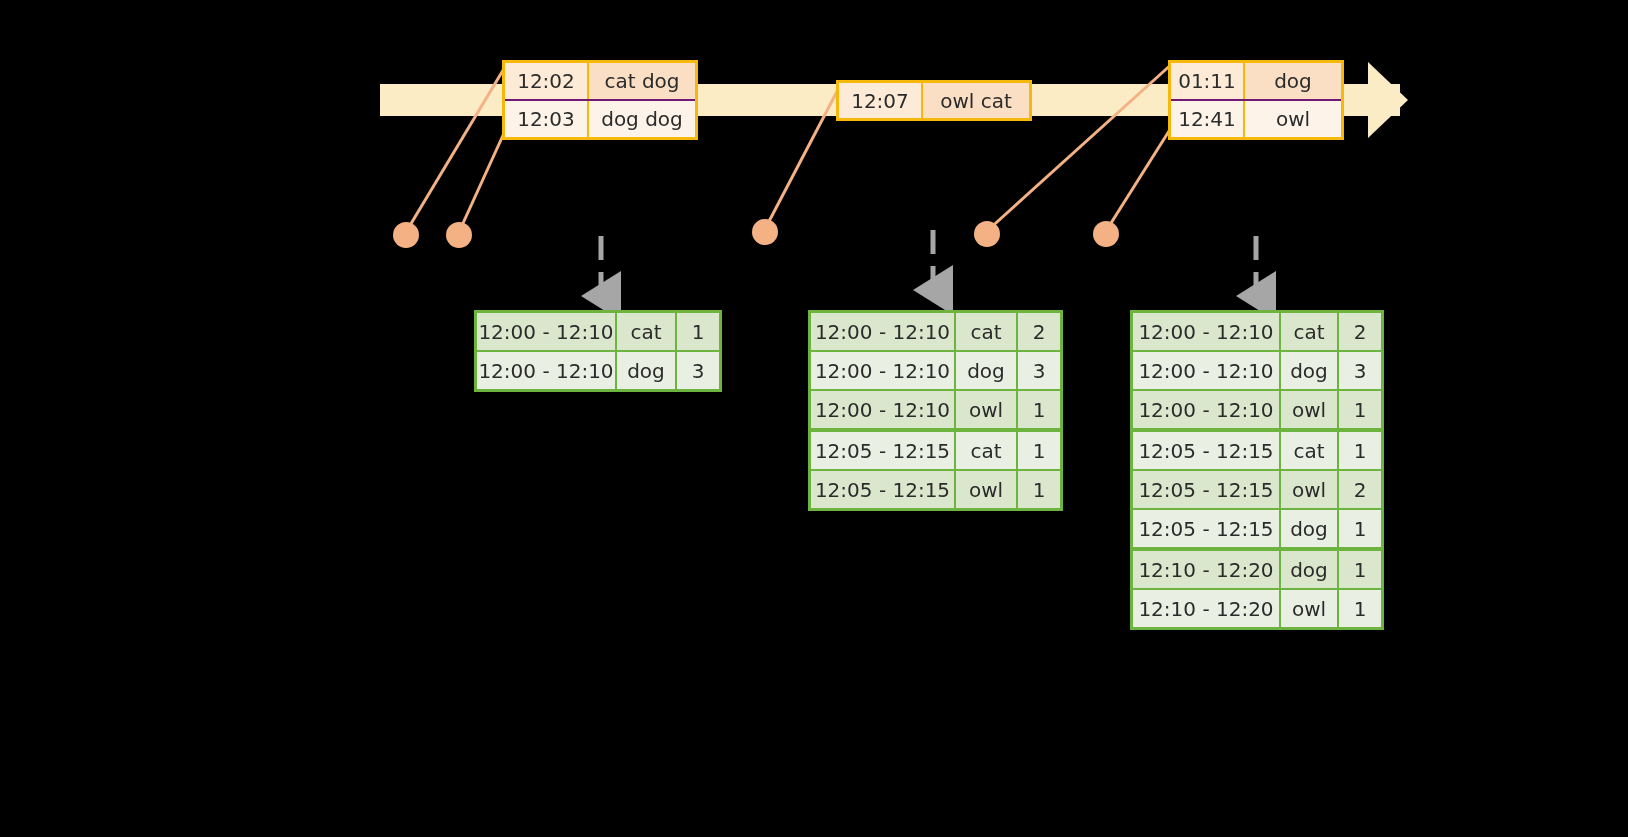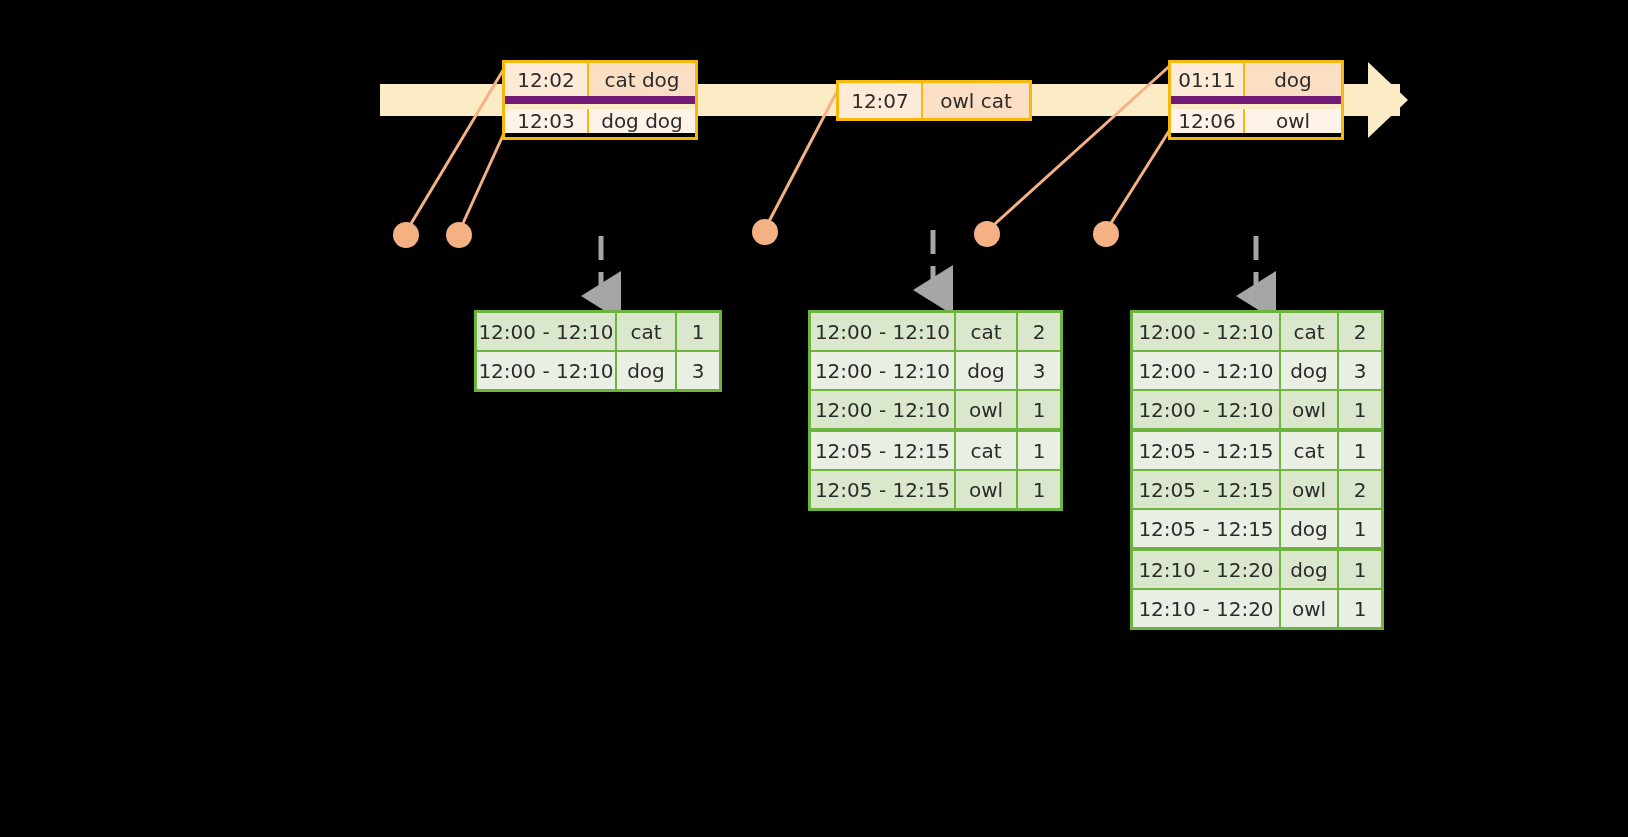--- a/index.html
+++ b/index.html
@@ -19,21 +19,21 @@
     border-top:38px solid transparent;border-bottom:38px solid transparent;
     border-left:40px solid #fcecc6;
   }
 
   
   .ev{
     position:absolute;border:3px solid #f6b90b;box-sizing:border-box;
     display:flex;flex-direction:column;
   }
   .ev-row{display:flex;flex:1;}
-  .ev-row + .ev-row{border-top:8px solid #701a75;align-items:center;}
+  .ev-row + .ev-row{border-top:2px solid #701a75;}
   .ev-t,.ev-v{
     display:flex;align-items:center;justify-content:center;
     font-size:20px;color:#2b2b2b;box-sizing:border-box;
   }
   .ev-row:nth-child(odd) .ev-t{background:#fdebd8;}
   .ev-row:nth-child(odd) .ev-v{background:#fbdfc4;}
   .ev-row:nth-child(even) .ev-t{background:#fdf3e8;}
   .ev-row:nth-child(even) .ev-v{background:#fdf3e8;}
   .ev-t{border-right:2px solid #f6b90b;}
 
@@ -123,21 +123,21 @@
       <div class="ev-v">owl cat</div>
     </div>
   </div>
 
   <div class="ev" id="ev3">
     <div class="ev-row">
       <div class="ev-t">01:11</div>
       <div class="ev-v">dog</div>
     </div>
     <div class="ev-row">
-      <div class="ev-t">12:06</div>
+      <div class="ev-t">12:41</div>
       <div class="ev-v">owl</div>
     </div>
   </div>
 
   <div class="gtab" id="t1">
       <div class="grow">
         <div class="gc win">12:00 - 12:10</div>
         <div class="gc key">cat</div>
         <div class="gc val">1</div>
       </div>

